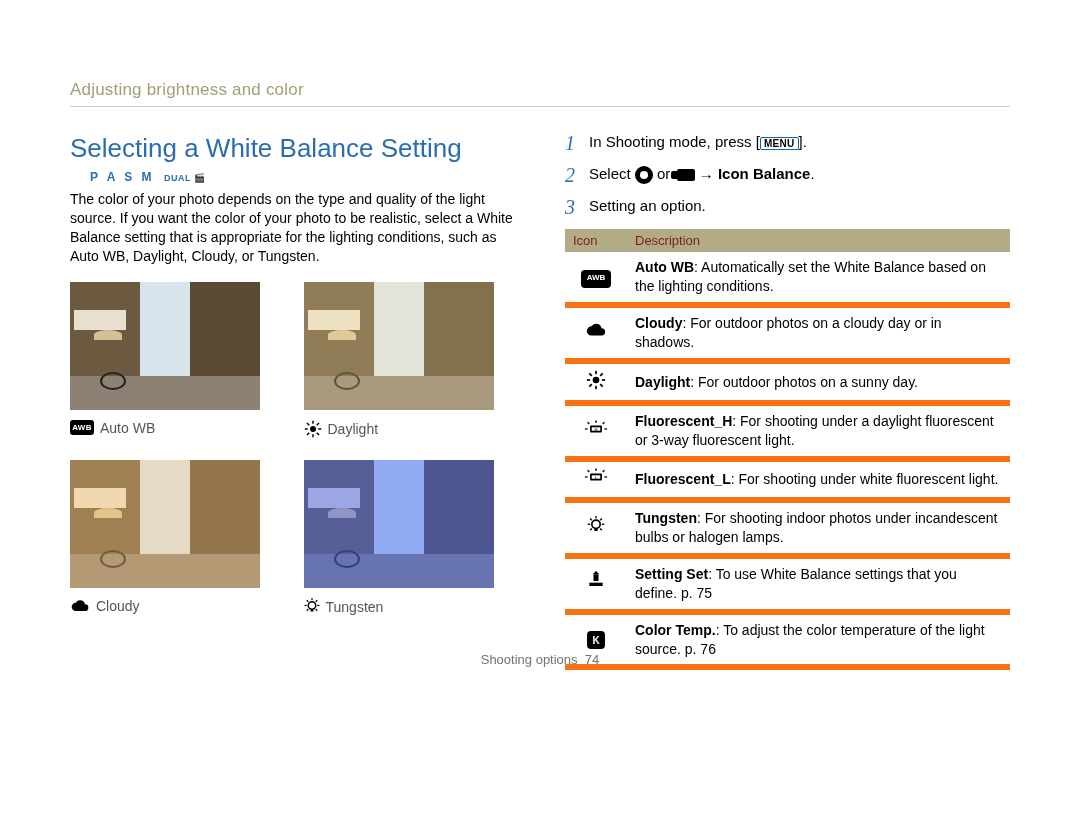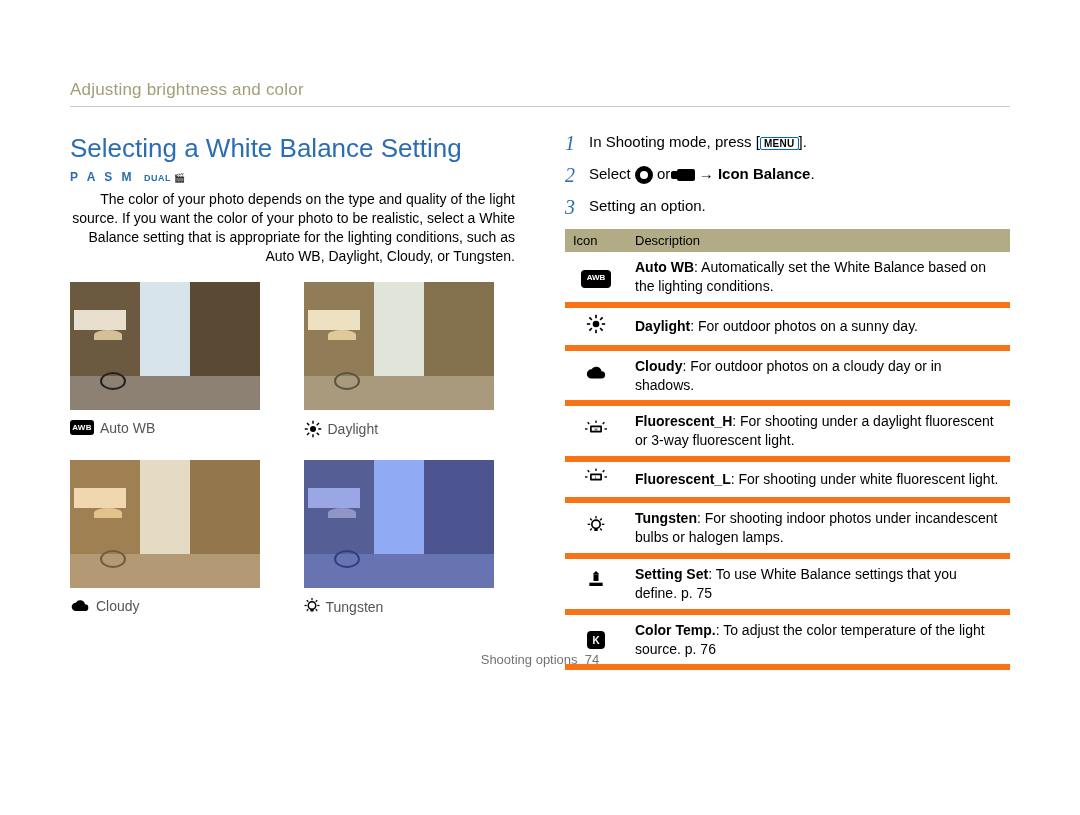--- a/index.html
+++ b/index.html
@@ -2,38 +2,38 @@
 <html><head>
 <meta charset="utf-8">
 <style>
   html,body{margin:0;padding:0;background:#fff;font-family:Helvetica,Arial,sans-serif;color:#000;}
   .page{width:1080px;height:689px;position:relative;box-sizing:border-box;padding:80px 70px 0 70px;}
   .header-line{border-top:1px solid #ccc;margin-top:6px;}
   .breadcrumb{color:#a39e78;font-size:17px;letter-spacing:0.2px;margin-bottom:4px;}
   .cols{display:flex;gap:50px;margin-top:26px;}
   .col{flex:1;min-width:0;}
   h1.title{color:#2a6db3;font-weight:400;font-size:26px;margin:0 0 6px 0;}
-  .mode-line{color:#2a6db3;font-size:12px;letter-spacing:3px;font-weight:700;margin-bottom:6px;}
+  .mode-line{color:#2a6db3;font-size:12px;letter-spacing:3px;font-weight:700;margin-bottom:6px;margin-left:20px;}
   .mode-line .small{font-size:9px;letter-spacing:0.5px;vertical-align:middle;}
-  .body-text{font-size:14px;line-height:1.35;text-align:right;}
+  .body-text{font-size:14px;line-height:1.35;}
   .thumbs{display:grid;grid-template-columns:1fr 1fr;gap:22px 22px;margin-top:16px;}
   .thumb{}
   .thumb .cap{display:flex;align-items:center;gap:6px;margin-top:10px;font-size:14px;color:#555;}
   .icon-box{display:inline-flex;align-items:center;justify-content:center;width:24px;height:15px;border-radius:3px;background:#000;color:#fff;font-size:8px;font-weight:700;letter-spacing:0.3px;}
   .icon-sq{display:inline-flex;align-items:center;justify-content:center;width:22px;height:22px;border-radius:4px;background:#000;color:#fff;font-size:11px;}
   .steps{margin:0;padding:0;list-style:none;}
   .steps li{display:flex;gap:10px;font-size:15px;margin:0 0 12px 0;align-items:flex-start;}
   .step-num{color:#2a6db3;font-style:italic;font-size:20px;line-height:1;font-family:Georgia,serif;min-width:14px;}
   .menu-box{display:inline-block;border:1px solid #0369a1;border-radius:2px;padding:0 3px;font-size:10px;font-weight:700;letter-spacing:0.3px;vertical-align:middle;}
   .cam-icon{display:inline-flex;width:18px;height:18px;border-radius:50%;background:#000;vertical-align:middle;position:relative;}
   .cam-icon::after{content:"";position:absolute;left:5px;top:5px;width:8px;height:8px;border-radius:50%;background:#fff;}
   .vid-icon{display:inline-flex;width:18px;height:12px;background:#000;border-radius:2px;vertical-align:middle;position:relative;margin-left:2px;}
   .vid-icon::before{content:"";position:absolute;left:-6px;top:2px;width:6px;height:8px;background:#000;border-radius:2px 0 0 2px;}
   table.desc{border-collapse:collapse;width:100%;font-size:14px;margin-top:6px;}
-  table.desc th{background:#b1ab86;color:#000000;text-align:left;font-weight:400;font-size:13px;padding:4px 8px;}
+  table.desc th{background:#b1ab86;color:#7f1d1d;text-align:left;font-weight:400;font-size:13px;padding:4px 8px;}
   table.desc th.c1{width:46px;}
   table.desc td{padding:6px 8px;border-bottom:6px solid #f97316;vertical-align:middle;line-height:1.35;}
   table.desc td.ic{text-align:center;}
   .ico{display:inline-block;color:#000;}
   .footer{position:absolute;bottom:22px;left:0;right:0;text-align:center;font-size:13px;color:#737373;}
   .bold{font-weight:700;}
   
   .photo{width:190px;height:128px;position:relative;overflow:hidden;background:#887766;}
   .photo .sky{position:absolute;left:70px;top:0;width:50px;height:128px;background:#d7e4ec;}
   .photo .wallL{position:absolute;left:0;top:0;width:70px;height:128px;background:#6b5a3f;}
@@ -189,42 +189,42 @@
             <th class="c1">Icon</th>
             <th>Description</th>
           </tr>
         </thead>
         <tbody id="tbody">
             <tr>
               <td class="ic"><span class="ico"><span class="icon-sq" style="width:30px;height:18px;font-size:8px;font-weight:700">AWB</span></span></td>
               <td><span class="bold">Auto WB</span>: Automatically set the White Balance based on the lighting conditions.</td>
             </tr>
             <tr>
+              <td class="ic"><span class="ico"><svg width="22" height="16" viewBox="0 0 24 16">
+                    <path d="M7 14a5 5 0 010-10 6 6 0 0111 2 4 4 0 010 8H7z" fill="#000"></path>
+                  </svg></span></td>
+              <td><span class="bold">Cloudy</span>: For outdoor photos on a cloudy day or in shadows.</td>
+            </tr>
+            <tr>
               <td class="ic"><span class="ico"><svg width="20" height="20" viewBox="0 0 24 24">
                     <circle cx="12" cy="12" r="4" fill="#000"></circle>
                     <g stroke="#000" stroke-width="2">
                       <line x1="12" y1="1" x2="12" y2="5"></line>
                       <line x1="12" y1="19" x2="12" y2="23"></line>
                       <line x1="1" y1="12" x2="5" y2="12"></line>
                       <line x1="19" y1="12" x2="23" y2="12"></line>
                       <line x1="4" y1="4" x2="7" y2="7"></line>
                       <line x1="17" y1="17" x2="20" y2="20"></line>
                       <line x1="4" y1="20" x2="7" y2="17"></line>
                       <line x1="17" y1="7" x2="20" y2="4"></line>
                     </g>
                   </svg></span></td>
               <td><span class="bold">Daylight</span>: For outdoor photos on a sunny day.</td>
             </tr>
             <tr>
-              <td class="ic"><span class="ico"><svg width="22" height="16" viewBox="0 0 24 16">
-                    <path d="M7 14a5 5 0 010-10 6 6 0 0111 2 4 4 0 010 8H7z" fill="#000"></path>
-                  </svg></span></td>
-              <td><span class="bold">Cloudy</span>: For outdoor photos on a cloudy day or in shadows.</td>
-            </tr>
-            <tr>
               <td class="ic"><span class="ico"><svg width="22" height="18" viewBox="0 0 26 20">
                     <g stroke="#000" stroke-width="1.6">
                       <line x1="13" y1="0" x2="13" y2="3"></line>
                       <line x1="3" y1="10" x2="0" y2="10"></line>
                       <line x1="23" y1="10" x2="26" y2="10"></line>
                       <line x1="5" y1="4" x2="3" y2="2"></line>
                       <line x1="21" y1="4" x2="23" y2="2"></line>
                     </g>
                     <rect x="6" y="6" width="14" height="8" rx="1" fill="#000"></rect>
                     <rect x="8" y="8" width="10" height="4" fill="#fff"></rect>

